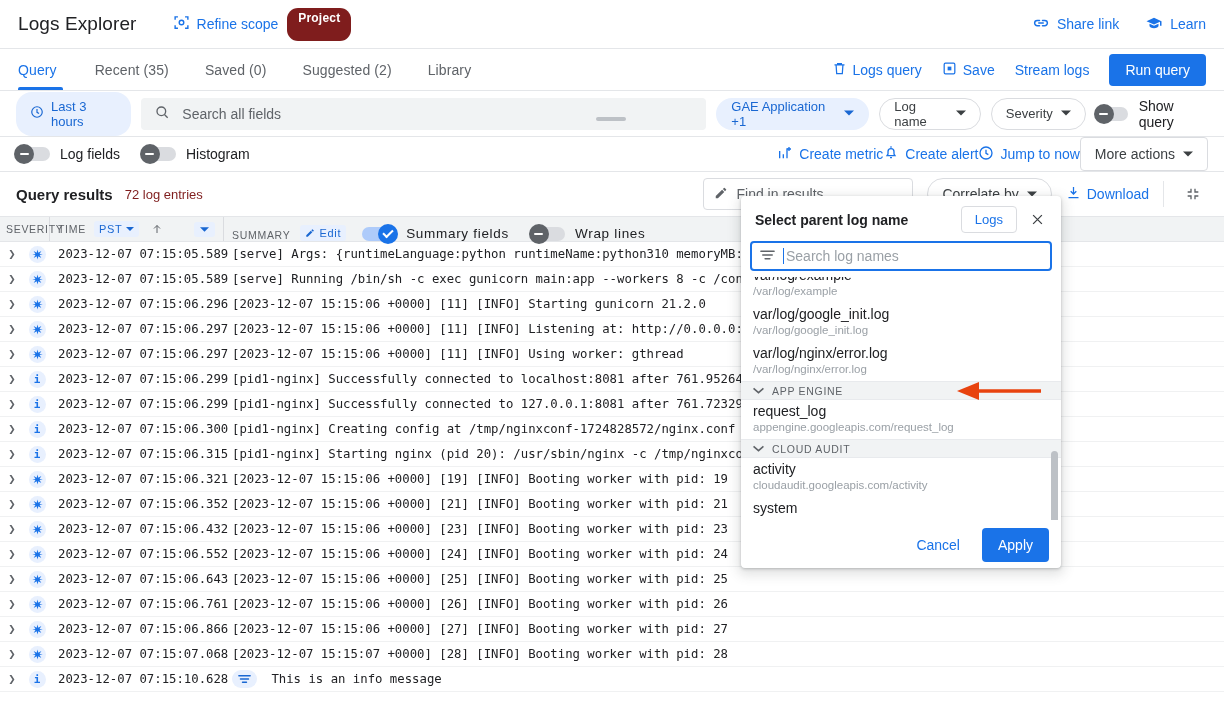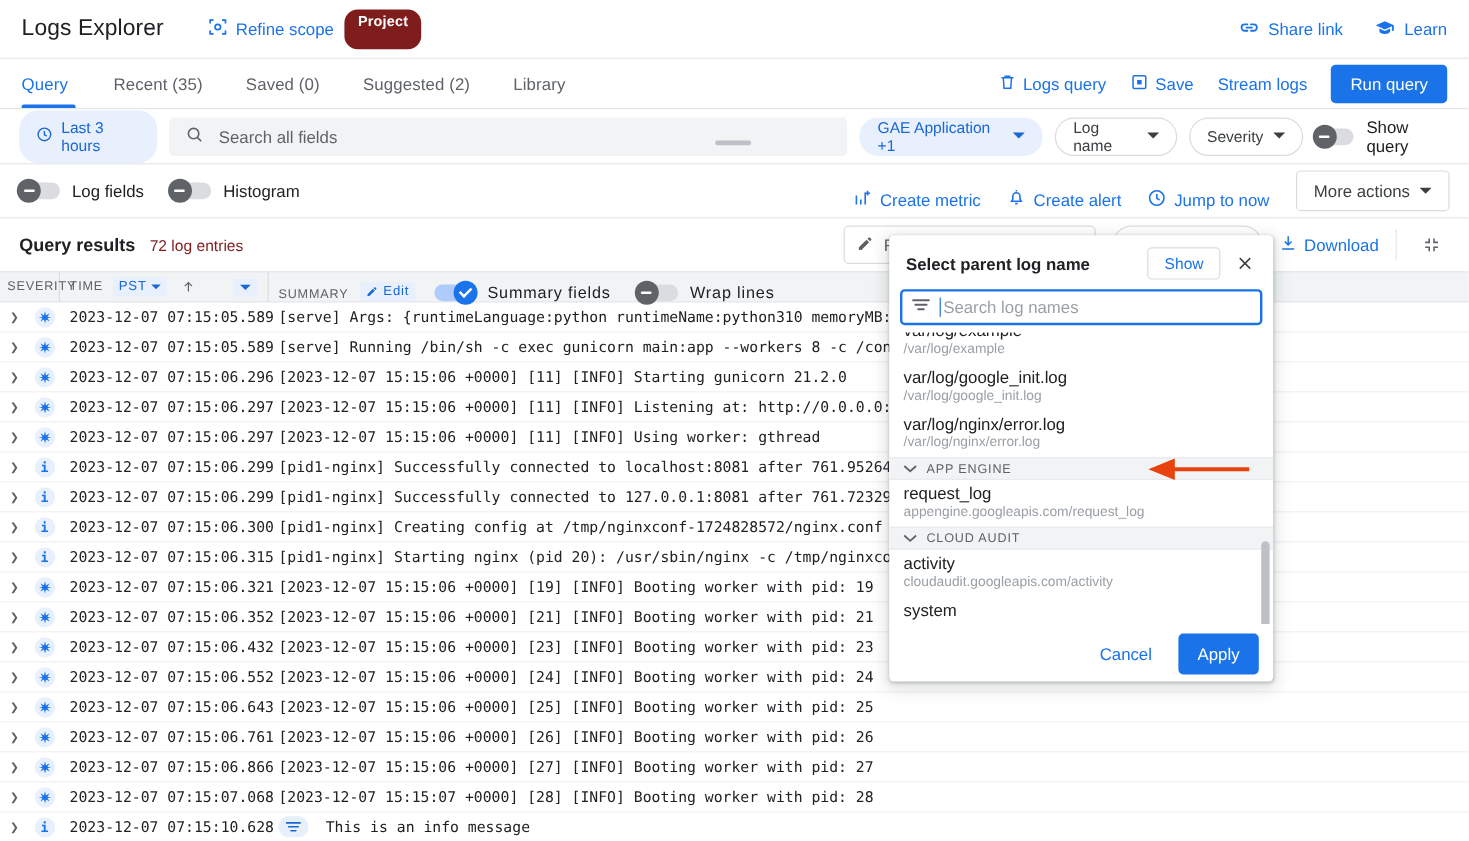--- a/index.html
+++ b/index.html
@@ -97,25 +97,25 @@
   .switch.on { background: #aecbfa; }
   .switch.on .knob { left: 16px; background: #1a73e8; }
   .switch.on .knob::before {
     content: ""; width: 8px; height: 4px; background: transparent;
     border-left: 2px solid #fff; border-bottom: 2px solid #fff;
     transform: rotate(-45deg) translate(1px,-1px); border-radius: 0;
   }
 
   
   .optionsrow {
-    height: 46px; display: flex; align-items: center; gap: 14px;
+    height: 36px; display: flex; align-items: center; gap: 14px;
     padding: 0 16px; border-top: 1px solid #e4e6e9; border-bottom: 1px solid #e4e6e9;
   }
   .optitem { display: flex; align-items: center; gap: 10px; font-size: 14px; color: #202124; cursor: pointer; }
-  .optionsrow .right { margin-left: auto; display: flex; align-items: flex-end; gap: 22px; }
+  .optionsrow .right { margin-left: auto; display: flex; align-items: center; }
   .btn-outline {
     border: 1px solid #dadce0; border-radius: 4px; height: 34px;
     display: flex; align-items: center; gap: 8px; padding: 0 14px;
     font-size: 14px; color: #3c4043; background: #fff; cursor: pointer;
   }
 
   
   .resultsrow { height: 44px; display: flex; align-items: center; padding: 0 16px; gap: 12px; }
   .res-title { font-size: 15px; font-weight: bold; color: #202124; }
   .res-count { font-size: 13px; color: #7f1d1d; }
@@ -701,21 +701,21 @@
         <span class="sum-plain">This is an info message</span>
       </div>
     </div>
 
   </div>
 
   <div class="panel">
     <div class="panel-head">
       <span class="panel-title">Select parent log name</span>
       <span class="sp"></span>
-      <button class="btn-clear">Show</button>
+      <button class="btn-clear">Logs</button>
       <div class="btn-x">
         <svg width="15" height="15" viewBox="0 0 24 24" fill="none" stroke="#3c4043" stroke-width="2">
             <path d="M5 5l14 14M19 5L5 19"></path>
           </svg>
       </div>
     </div>
     <div class="panel-search">
       <span>
         <svg width="15" height="12" viewBox="0 0 16 12" fill="none" stroke="#5f6368" stroke-width="1.7" stroke-linecap="round">
             <path d="M1 2h14M3 6h10M5.5 10h5"></path>

